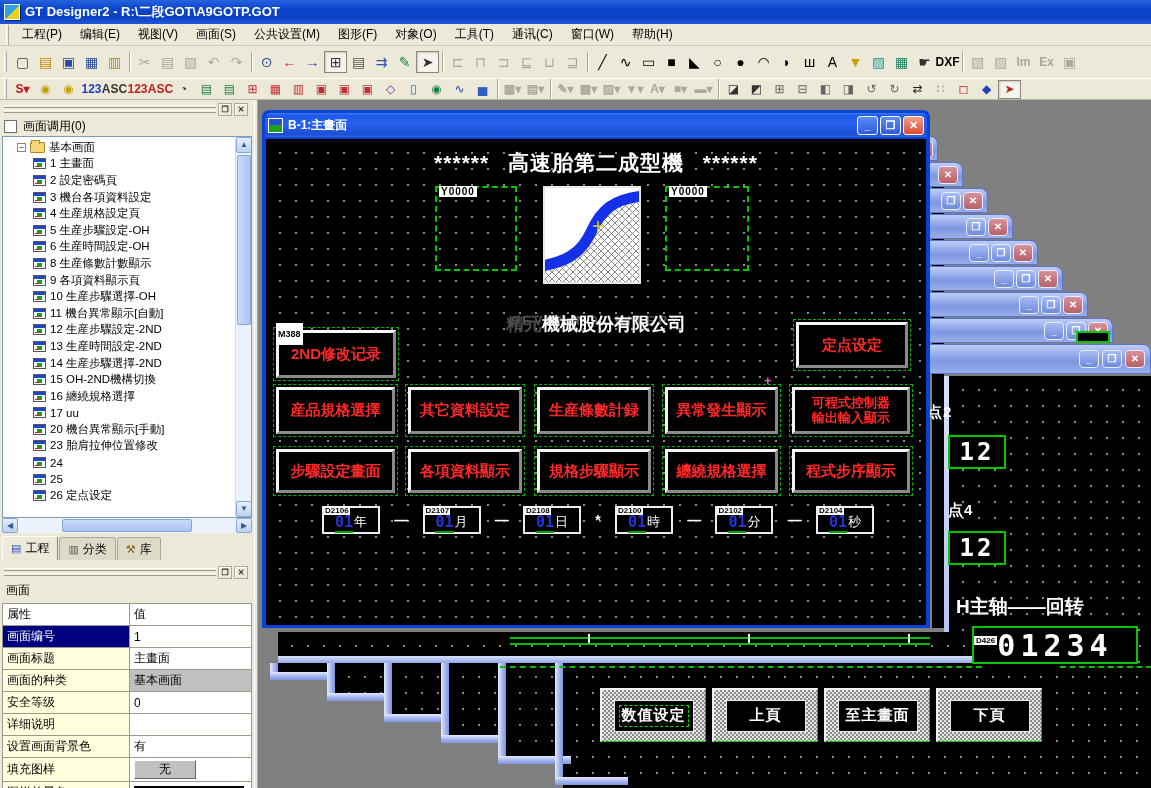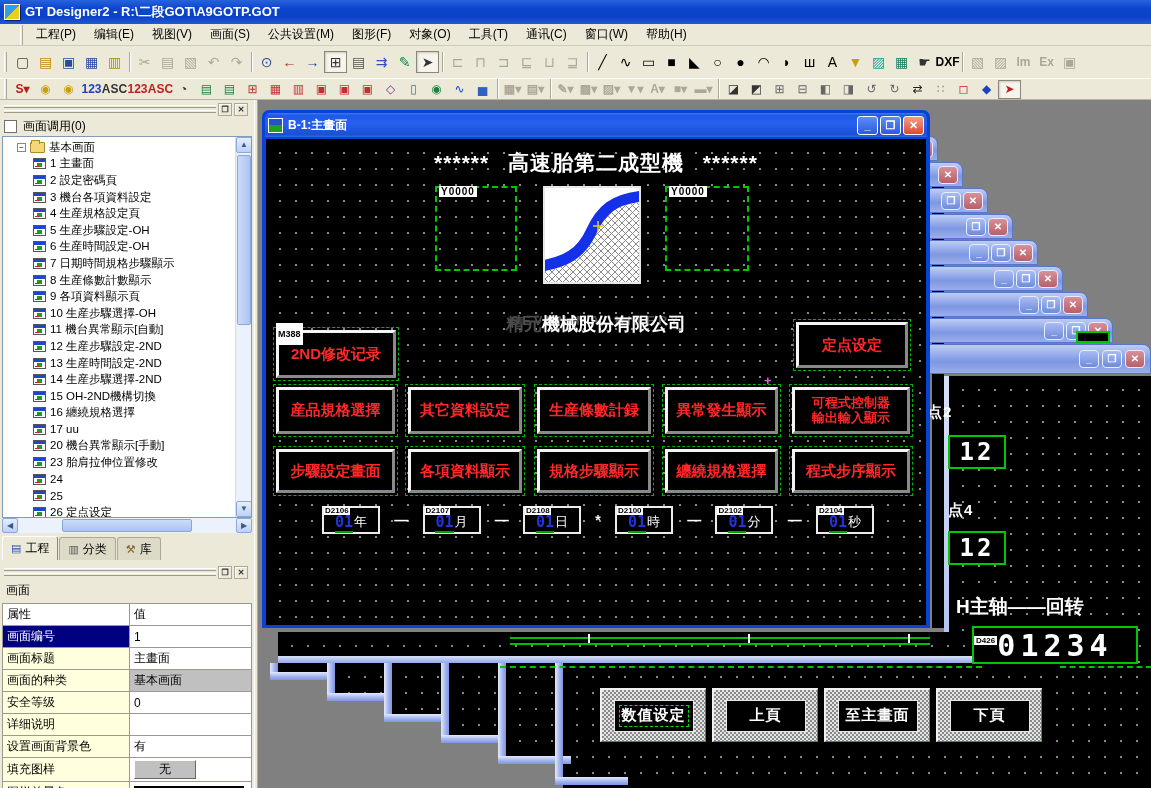--- a/index.html
+++ b/index.html
@@ -5,21 +5,21 @@
   html,body{margin:0;padding:0;width:1151px;height:788px;overflow:hidden;
     font-family:"Liberation Sans",sans-serif;font-size:12px;background:#ECE9D8;}
   *{box-sizing:border-box;}
   
   #titlebar{position:absolute;left:0;top:0;width:1151px;height:24px;
     background:linear-gradient(180deg,#2663DC 0%,#0B46CE 35%,#0B42C6 70%,#2258D4 100%);
     display:flex;align-items:center;color:#fff;font-weight:bold;font-size:13px;padding-left:4px;gap:5px;}
   #appicon{width:16px;height:16px;background:linear-gradient(135deg,#30A0E8 0 50%,#E8D020 50% 100%);
     border:1px solid #fff;box-shadow:1px 1px 0 #00207A;}
   #menubar{position:absolute;left:0;top:24px;width:1151px;height:22px;background:#ECE9D8;
-    border-bottom:1px solid #CFCBB8;display:flex;align-items:center;padding-left:18px;}
+    border-bottom:1px solid #CFCBB8;display:flex;align-items:center;padding-left:4px;}
   .menu{padding:2px 9px;color:#000;}
   #tb1{position:absolute;left:0;top:46px;width:1151px;height:33px;background:#ECE9D8;
     border-bottom:1px solid #fff;display:flex;align-items:center;padding-left:2px;}
   #tb2{position:absolute;left:0;top:79px;width:1151px;height:21px;background:#ECE9D8;
     border-bottom:1px solid #B8B4A0;display:flex;align-items:center;padding-left:2px;}
   .tbtn{width:23px;height:22px;display:flex;align-items:center;justify-content:center;
     font-size:14px;line-height:1;color:#333;}
   .tbtn.sm{height:19px;font-size:12px;}
   .tbtn.txt{font-size:12px;font-weight:bold;}
   .tbtn.p{border:1px solid #8A867A;background:#F6F4EC;box-shadow:inset 1px 1px 2px #cfcabb;}
@@ -345,28 +345,20 @@
             <u></u>
           </div>
           <div>6  生産時間設定-OH</div>
         </div>
         <div class="trow">
           <div class="scrIcon">
             <i></i>
             <b></b>
             <u></u>
           </div>
-          <div>7  日期時間規格步驟顯示</div>
-        </div>
-        <div class="trow">
-          <div class="scrIcon">
-            <i></i>
-            <b></b>
-            <u></u>
-          </div>
           <div>8  生産條數計數顯示</div>
         </div>
         <div class="trow">
           <div class="scrIcon">
             <i></i>
             <b></b>
             <u></u>
           </div>
           <div>9  各項資料顯示頁</div>
         </div>

